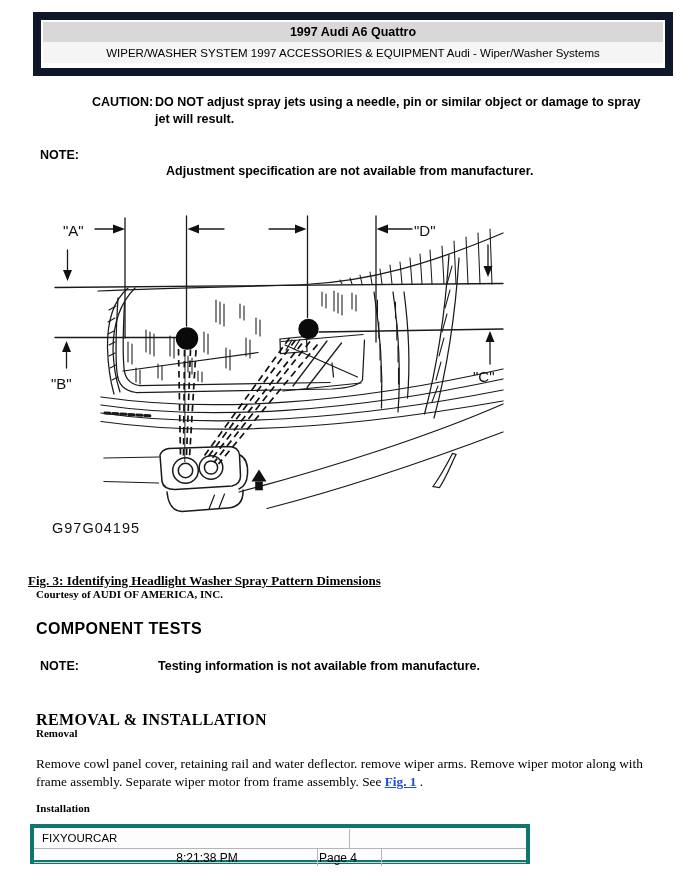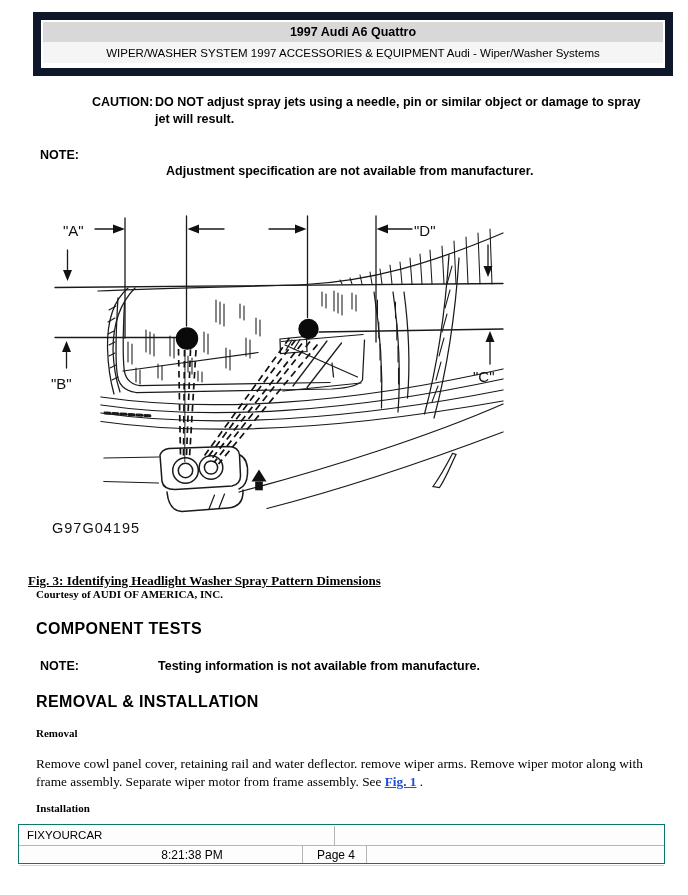--- a/index.html
+++ b/index.html
@@ -25,46 +25,46 @@
 
   
   .serifb{font-family:"Liberation Serif",serif;font-weight:bold;}
   .fig-caption{position:absolute;left:28px;top:573px;font-size:13px;
                text-decoration:underline;}
   .fig-courtesy{position:absolute;left:36px;top:588px;font-size:11px;}
 
   
   .h1{position:absolute;left:36px;font-size:16px;font-weight:bold;letter-spacing:.4px;}
   .h-component{top:620px;}
-  .h-removal{top:693px;}
+  .h-removal{top:711px;font-family:Liberation Serif, serif;}
   .sub{position:absolute;left:36px;font-size:11px;}
   .sub-removal{top:727px;}
   .sub-install{top:802px;}
   .para{position:absolute;left:36px;top:755px;width:614px;
         font-family:"Liberation Serif",serif;font-size:13.3px;line-height:17.5px;}
   .fig-link{font-weight:bold;text-decoration:underline;color:#1d4ed8;cursor:pointer;}
 
   
   .diagram{position:absolute;left:50px;top:198px;width:470px;height:350px;}
   .dlabel{font-family:"Liberation Sans",sans-serif;font-size:15px;fill:#111;}
   .gcode{font-family:"Liberation Sans",sans-serif;font-size:14.5px;fill:#111;letter-spacing:1px;}
 
   
-  .footer{position:absolute;left:18px;top:824px;width:647px;height:40px;
-          border:1px solid #0f766e;background:#fdfdfd;box-sizing:border-box;}
+  .footer{position:absolute;left:30px;top:824px;width:500px;height:40px;
+          border:4px solid #0f766e;background:#fdfdfd;box-sizing:border-box;}
   .footer:after{content:"";position:absolute;left:0;right:0;bottom:-3px;height:1px;background:#d4d4d4;}
   .f-hdiv{position:absolute;left:0;top:20px;width:100%;height:1px;background:#b5b5b5;}
   .f-vdiv{position:absolute;width:1px;background:#b5b5b5;}
   .f-v1{left:315px;top:1px;height:19px;}
   .f-v2{left:283px;top:21px;height:17px;}
   .f-v3{left:347px;top:21px;height:17px;}
   .f-app{position:absolute;left:8px;top:2px;height:17px;line-height:17px;font-size:11.5px;}
   .f-time{position:absolute;left:78px;top:22px;width:190px;text-align:center;
           height:16px;line-height:16px;font-size:12px;}
-  .f-page{position:absolute;left:285px;top:22px;width:64px;text-align:center;
+  .f-page{position:absolute;left:285px;top:22px;width:64px;text-align:left;
           height:16px;line-height:16px;font-size:12px;}
 </style>
 </head>
 <body>
 
 <div class="page">
 
   <div class="header-box">
     <div class="header-title">1997 Audi A6 Quattro</div>
     <div class="header-subtitle">WIPER/WASHER SYSTEM 1997 ACCESSORIES &amp; EQUIPMENT Audi - Wiper/Washer Systems</div>

